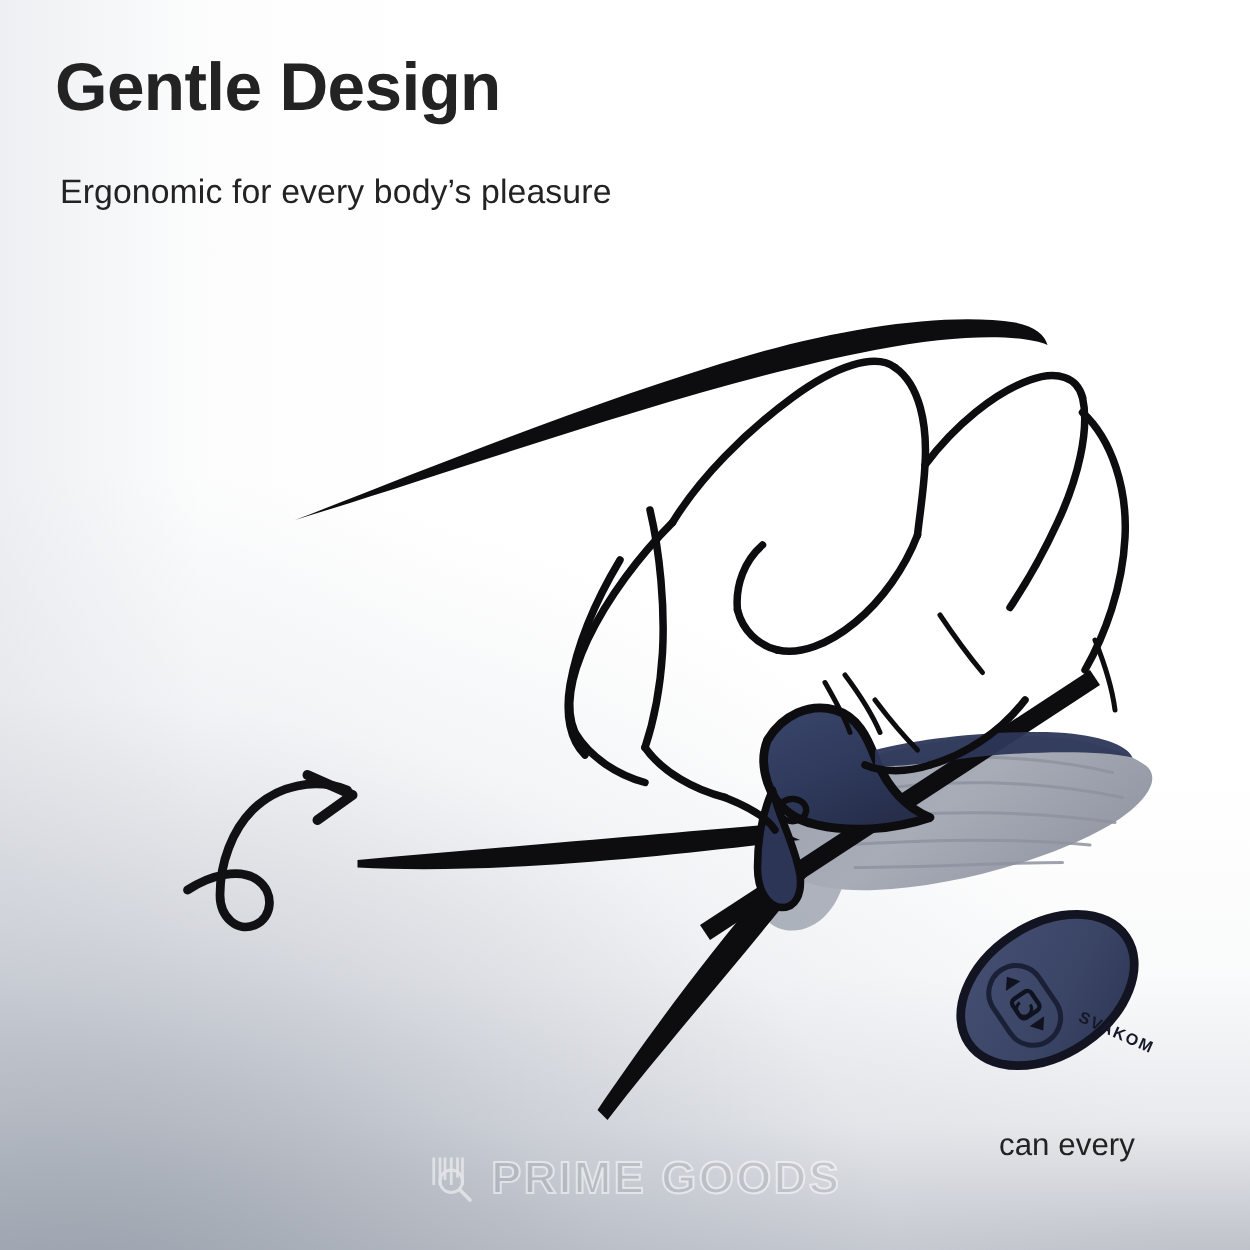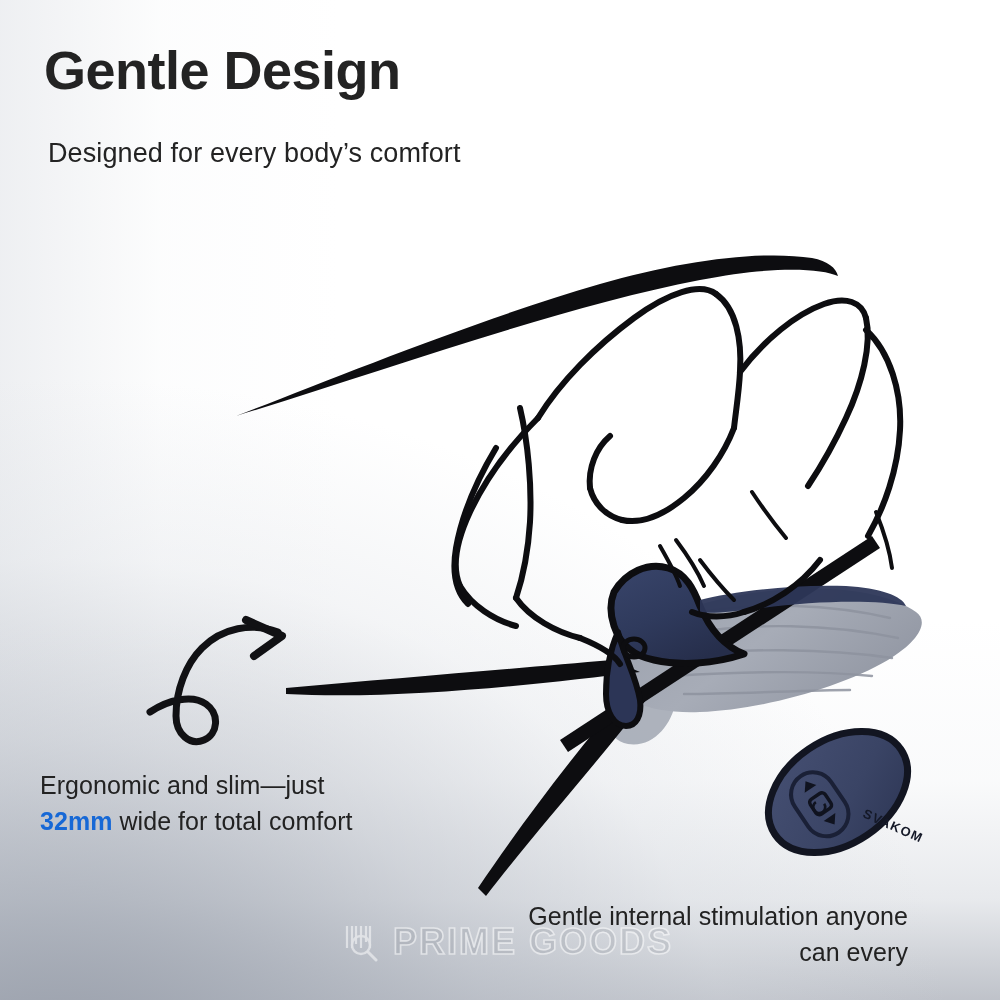--- a/index.html
+++ b/index.html
@@ -308,29 +308,24 @@
         <path d="M-28 16 L -14 16 L -21 25 Z" fill="#10131f"></path>
         <rect x="-30" y="-9" width="18" height="18" rx="4" fill="none" stroke="#10131f" stroke-width="3.5"></rect>
         <path d="M-24 -4 a6 6 0 1 0 6 6" fill="none" stroke="#10131f" stroke-width="2.6"></path>
         <text x="6" y="34" transform="rotate(58 6 34)" font-family="Liberation Sans, sans-serif" font-size="13" font-weight="bold" letter-spacing="1.4" fill="#141827">SVAKOM</text>
       </g>
 
     </svg>
   </div>
 
   <div class="headline">Gentle Design</div>
-  <div class="subhead">Designed for every body’s comfort</div>
-
-  <div class="caption-left">
-    <div>Ergonomic and slim—just</div>
-    <div><span class="measure">32mm</span><span> wide for total comfort</span></div>
-  </div>
+  <div class="subhead">Ergonomic for every body’s pleasure</div>
+
 
   <div class="caption-right">
-    <div>Gentle internal stimulation anyone</div>
     <div>can every</div>
   </div>
 
   <div class="watermark">
     <svg class="wm-logo" width="44" height="40" viewBox="0 0 44 40">
       <g stroke="rgba(255,255,255,0.92)" stroke-width="2.2" fill="none">
         <path d="M4 4 L4 26"></path>
         <path d="M9 4 L9 26"></path>
         <path d="M13 4 L13 22"></path>
         <path d="M18 4 L18 26"></path>

